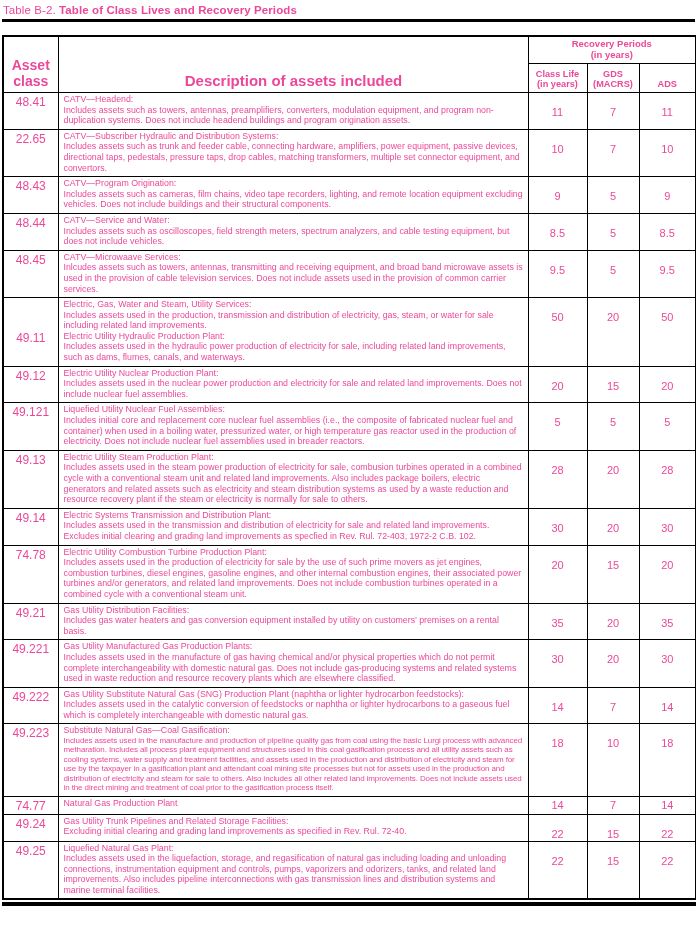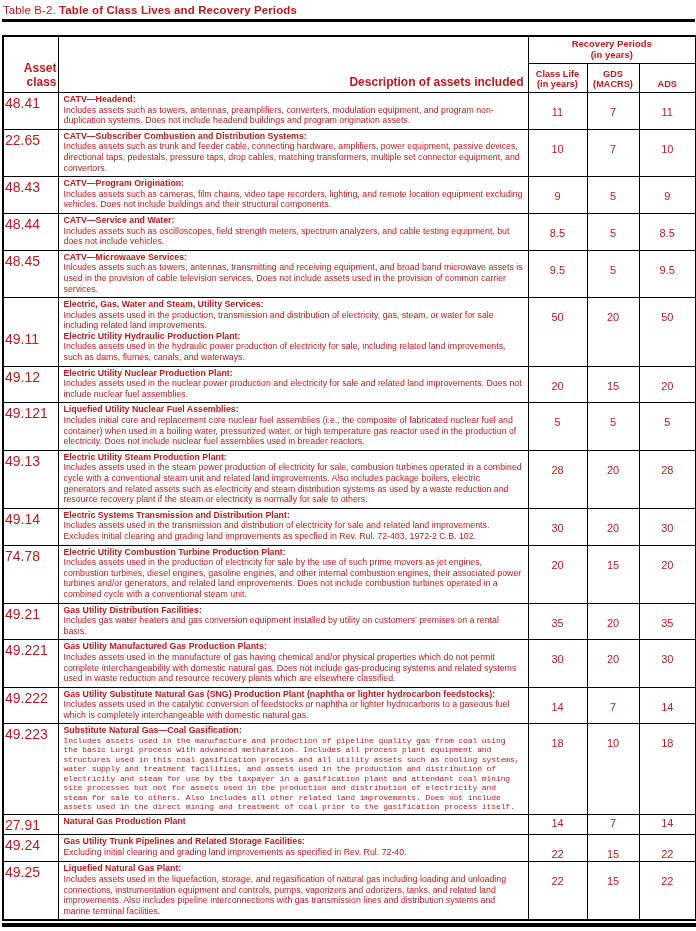--- a/index.html
+++ b/index.html
@@ -1,37 +1,37 @@
 <!DOCTYPE html>
 <html><head>
 <meta charset="utf-8">
 <style>
   html,body{margin:0;padding:0;background:#fff;}
   .page{
     width:696px;min-height:931px;background:#ffffff;box-sizing:border-box;
-    font-family:"Liberation Sans",sans-serif;color:#b91c1c;padding:3px 1px 0 2px;
+    font-family:"Liberation Sans",sans-serif;color:#ec4899;padding:3px 1px 0 2px;
     position:relative;
   }
   .doc-title{font-size:11.5px;padding:1px 0 3px 1px;letter-spacing:0.1px;}
   .doc-title .prefix{font-weight:normal;}
   .doc-title .main{font-weight:bold;}
   .title-rule{height:3px;background:#000;margin:0 0 13px 0;}
   table{border-collapse:collapse;table-layout:fixed;width:693px;margin-left:0px;}
   table{border:2px solid #000;}
   th,td{border:1px solid #000;box-sizing:border-box;}
   th{font-weight:bold;vertical-align:bottom;white-space:pre-line;}
-  .h-asset{font-size:12px;text-align:right;padding:2px 1px 3px 1px;}
-  .h-desc{font-size:12px;text-align:right;padding:2px 4px 3px 5px;}
+  .h-asset{font-size:14px;text-align:center;padding:2px 1px 3px 1px;}
+  .h-desc{font-size:15px;text-align:center;padding:2px 4px 3px 5px;}
   .h-recovery{font-size:9.5px;text-align:center;padding:2px 2px 3px 2px;height:15px;vertical-align:middle;line-height:10.5px;}
   .h-sub{font-size:9.2px;text-align:center;padding:1px 1px 3px 1px;line-height:10px;height:29px;}
-  .cell-class{font-size:14px;text-align:left;vertical-align:top;padding-top:2px;}
+  .cell-class{font-size:12px;text-align:center;vertical-align:top;padding-top:2px;}
   .cell-class.label-mid{padding-top:33px;}
   .cell-desc{font-size:8.8px;line-height:10.6px;vertical-align:top;padding:1px 4px 3px 5px;}
-  .cell-desc .seg-title{font-weight:bold;}
-  .cell-desc.condensed .seg-text{font-size:8px;line-height:9.4px;letter-spacing:-0.1px;font-family:Liberation Mono, monospace;}
+  .cell-desc .seg-title{font-weight:normal;}
+  .cell-desc.condensed .seg-text{font-size:8px;line-height:9.4px;letter-spacing:-0.1px;}
   .cell-num{font-size:11px;text-align:center;vertical-align:top;padding-top:2px;margin-left:12px;}
   .cell-num.num-offset{padding-top:13px;}
   .bottom-rule{height:4px;background:#000;margin-top:2px;width:694px;}
 </style>
 </head>
 <body>
 
 <div class="page">
   <div class="doc-title">
     <span class="prefix">Table B-2.</span>
@@ -70,21 +70,21 @@
             <div class="seg-title">CATV—Headend:</div>
             <div class="seg-text">Includes assets such as towers, antennas, preamplifiers, converters, modulation equipment, and program non-duplication systems. Does not include headend buildings and program origination assets.</div>
           </td>
           <td class="cell-num num-offset">11</td>
           <td class="cell-num num-offset">7</td>
           <td class="cell-num num-offset">11</td>
         </tr>
         <tr>
           <td class="cell-class">22.65</td>
           <td class="cell-desc">
-            <div class="seg-title">CATV—Subscriber Combustion and Distribution Systems:</div>
+            <div class="seg-title">CATV—Subscriber Hydraulic and Distribution Systems:</div>
             <div class="seg-text">Includes assets such as trunk and feeder cable, connecting hardware, amplifiers, power equipment, passive devices, directional taps, pedestals, pressure taps, drop cables, matching transformers, multiple set connector equipment, and convertors.</div>
           </td>
           <td class="cell-num num-offset">10</td>
           <td class="cell-num num-offset">7</td>
           <td class="cell-num num-offset">10</td>
         </tr>
         <tr>
           <td class="cell-class">48.43</td>
           <td class="cell-desc">
             <div class="seg-title">CATV—Program Origination:</div>
@@ -210,21 +210,21 @@
           <td class="cell-class">49.223</td>
           <td class="cell-desc condensed">
             <div class="seg-title">Substitute Natural Gas—Coal Gasification:</div>
             <div class="seg-text">Includes assets used in the manufacture and production of pipeline quality gas from coal using the basic Lurgi process with advanced metharation. Includes all process plant equipment and structures used in this coal gasification process and all utility assets such as cooling systems, water supply and treatment facilities, and assets used in the production and distribution of electricity and steam for use by the taxpayer in a gasification plant and attendant coal mining site processes but not for assets used in the production and distribution of electricity and steam for sale to others. Also includes all other related land improvements. Does not include assets used in the direct mining and treatment of coal prior to the gasification process itself.</div>
           </td>
           <td class="cell-num num-offset">18</td>
           <td class="cell-num num-offset">10</td>
           <td class="cell-num num-offset">18</td>
         </tr>
         <tr>
-          <td class="cell-class">27.91</td>
+          <td class="cell-class">74.77</td>
           <td class="cell-desc">
             <div class="seg-title">Natural Gas Production Plant</div>
           </td>
           <td class="cell-num">14</td>
           <td class="cell-num">7</td>
           <td class="cell-num">14</td>
         </tr>
         <tr>
           <td class="cell-class">49.24</td>
           <td class="cell-desc">

